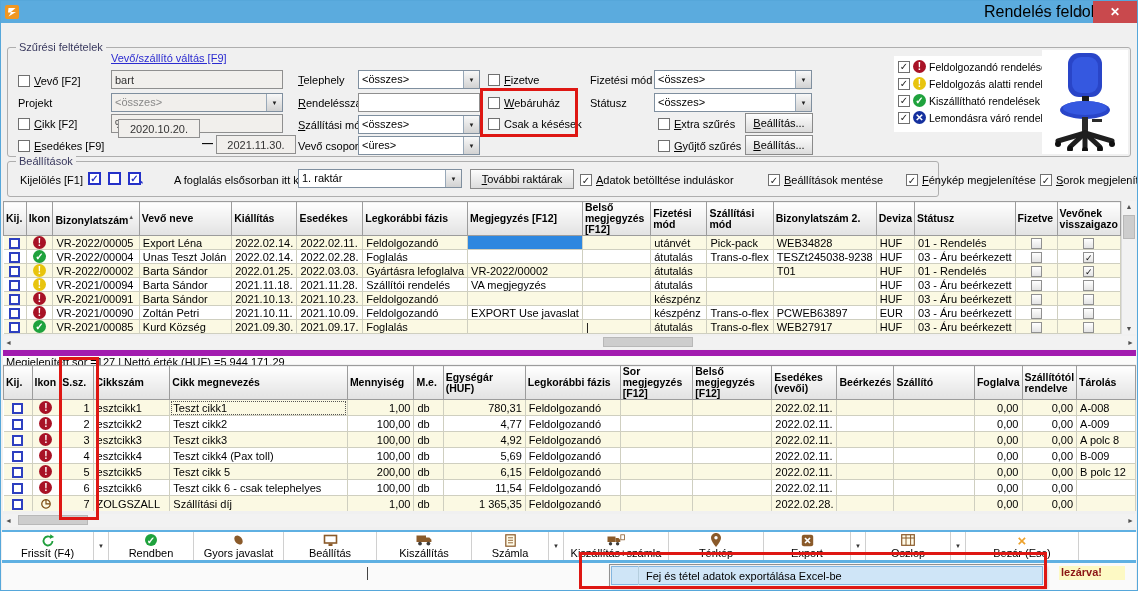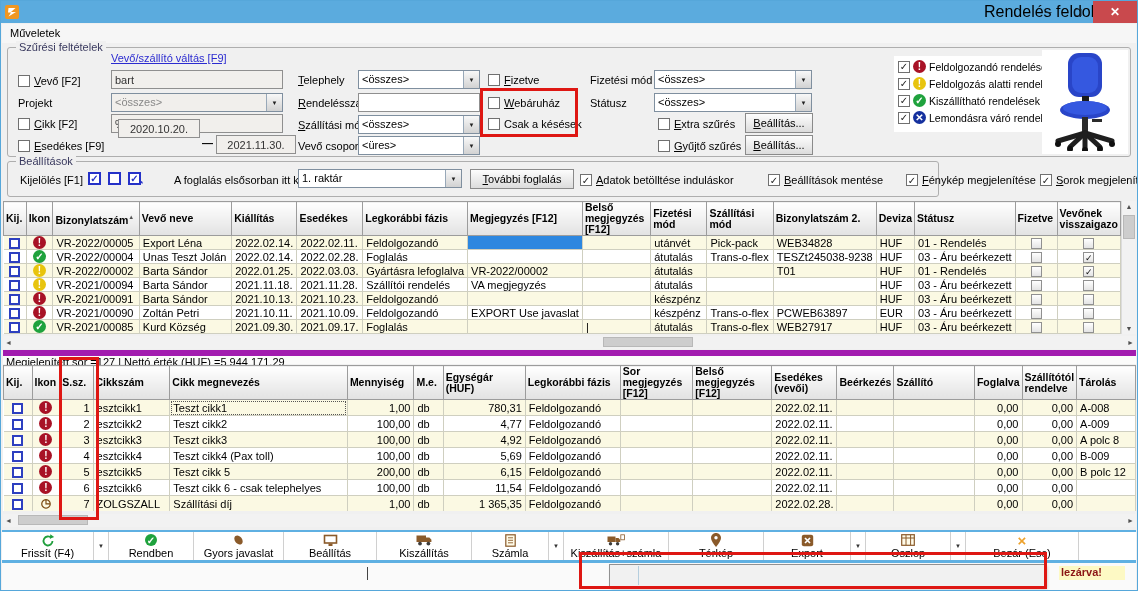--- a/index.html
+++ b/index.html
@@ -76,23 +76,20 @@
         <path d="M3.5 3h7L6 7h5L3.5 11.5 6 7.5H3z" fill="#fff"></path>
       </svg>
     <div class="title">Rendelés feldolgozás</div>
     <div class="winctl">
       <div class="wbtn">–</div>
       <div class="wbtn">□</div>
       <div class="wbtn close">✕</div>
     </div>
   </div>
 
-  <div class="menubar">
-    <span>Műveletek</span>
-  </div>
 
   <div class="gb" style="left:6px;top:46px;width:1124px;height:110px">
     <span class="gb-title">Szűrési feltételek</span>
 
     <span class="link" style="left:103px;top:4px">Vevő/szállító váltás [F9]</span>
 
     <label class="chk" style="left:10px;top:25px">
       <span class="cbox"></span>
       <span class="lu">Vevő [F2]</span>
     </label>
@@ -228,21 +225,21 @@
     <span class="gb-title">Beállítások</span>
     <span class="lab" style="left:12px;top:10px">Kijelölés [F1]</span>
     <span class="bb2" style="left:80px;top:10px;position:absolute">✓</span>
     <span class="bb2" style="left:100px;top:10px;position:absolute"></span>
     <span class="bb2" style="left:120px;top:10px;position:absolute">✓<span style="position:absolute;right:-4px;bottom:-5px;font-size:8px">*</span></span>
     <span class="lab" style="left:166px;top:10px">A foglalás elsősorban itt készül:</span>
     <div class="dd" style="left:290px;top:7px;width:164px">
       <span class="val">1. raktár</span>
       <span class="arr">▼</span>
     </div>
-    <button class="btn lu" style="left:462px;top:7px;width:104px">További foglalás</button>
+    <button class="btn lu" style="left:462px;top:7px;width:104px">További raktárak</button>
     <div id="settings-checks">
         <label class="chk" style="left:572px;top:10px">
           <span class="cbox on"></span>
           <span class="lu">Adatok betölltése induláskor</span>
         </label>
         <label class="chk" style="left:760px;top:10px">
           <span class="cbox on"></span>
           <span class="lu">Beállítások mentése</span>
         </label>
         <label class="chk" style="left:898px;top:10px">
@@ -730,20 +727,21 @@
         <span class="tlabel">Bezár (Esc)</span>
       </div>
       <div class="tbtn" style="flex:1;border-right:none"></div>
     </div>
 
   <div class="bottomstrip"></div>
   <div class="caret"></div>
   <div class="note">lezárva!</div>
 
   <div class="popup">
+    <div class="item">Fej és tétel adatok exportálása Excel-be</div>
     <div class="gut"></div>
   </div>
 
   <div class="redbox" style="left:479px;top:87px;width:98px;height:49px"></div>
   <div class="redbox" style="left:58px;top:356px;width:40px;height:163px"></div>
   <div class="redbox" style="left:578px;top:551px;width:468px;height:37px"></div>
 
 </div>
 
 </body></html>

